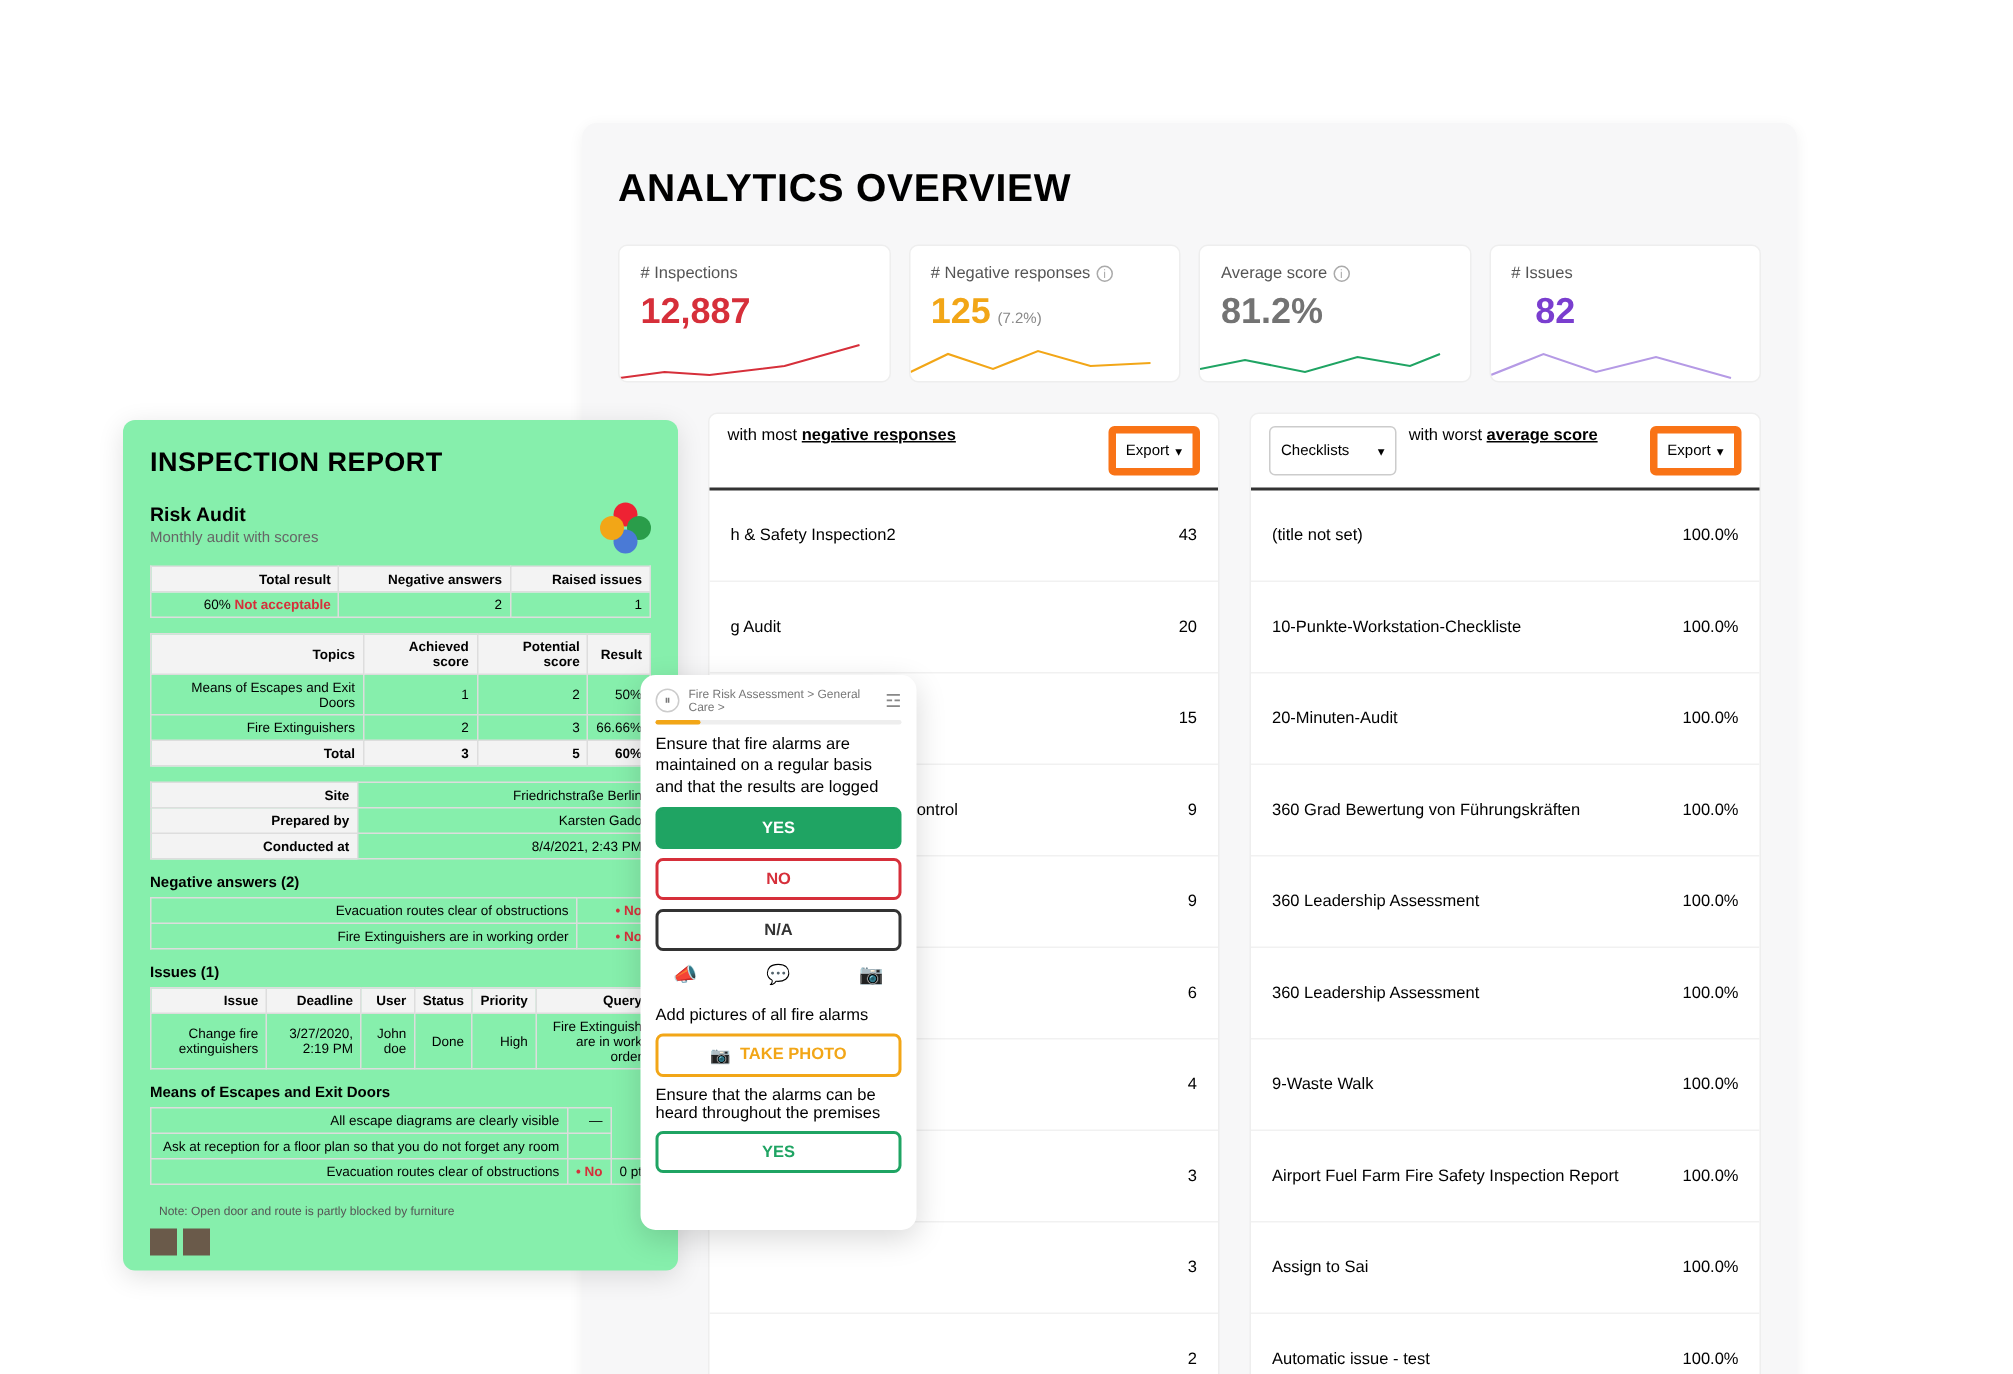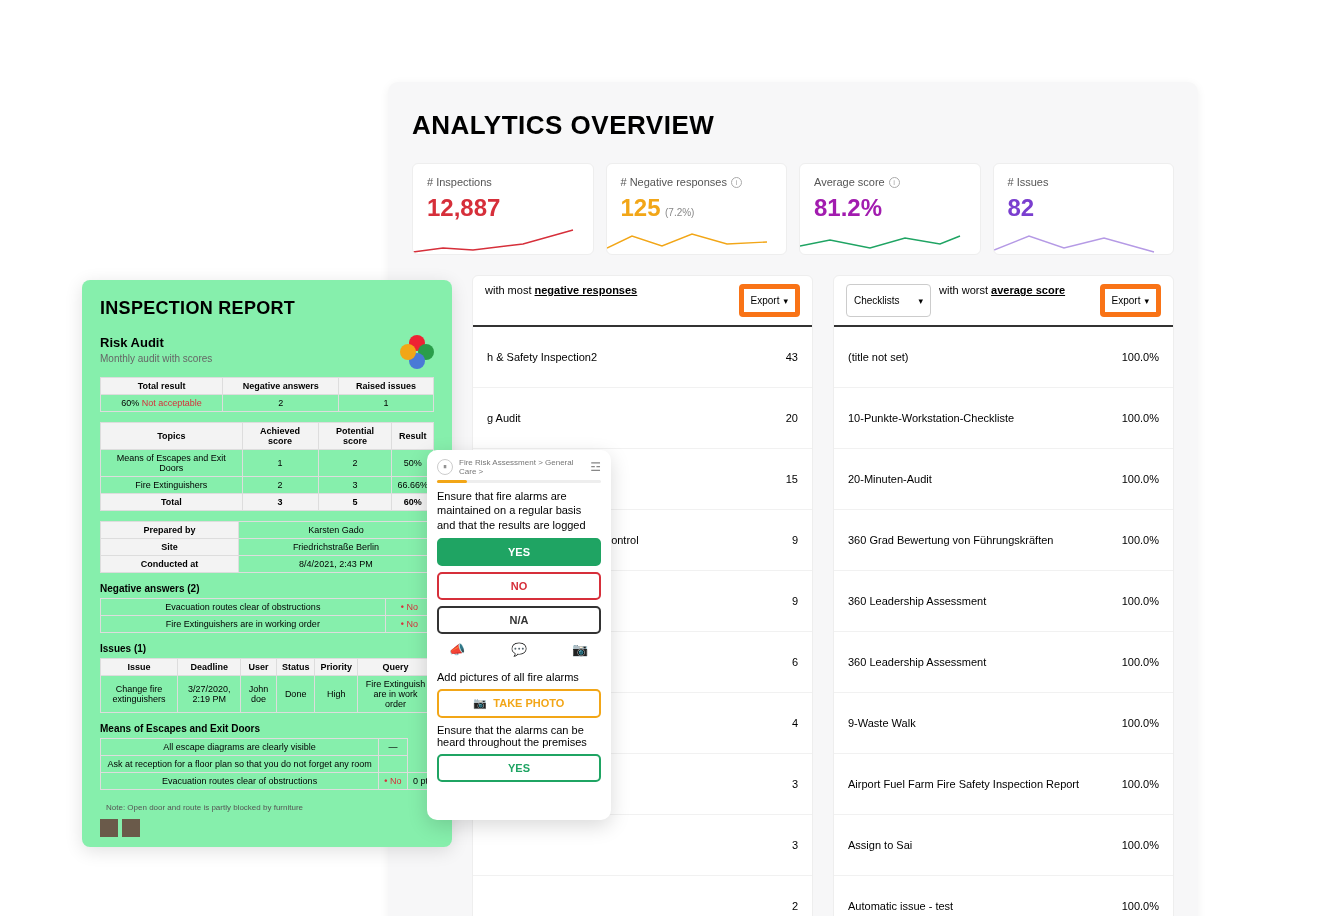--- a/index.html
+++ b/index.html
@@ -8,23 +8,23 @@
 
 .analytics-panel { position: absolute; left: 388px; top: 82px; width: 810px; background: #f7f7f8; border-radius: 10px; padding: 28px 24px; box-shadow: 0 2px 10px rgba(0,0,0,0.06); }
 .analytics-title { font-size: 26px; font-weight: 800; letter-spacing: 0.5px; margin-bottom: 22px; }
 .stat-row { display: flex; gap: 12px; margin-bottom: 20px; }
 .stat-card { flex: 1; background: #fff; border: 1px solid #eee; border-radius: 6px; padding: 12px 14px 6px; min-height: 92px; position: relative; overflow: hidden; }
 .stat-label { font-size: 11px; color: #555; margin-bottom: 8px; display: flex; align-items: center; gap: 4px; }
 .stat-value { font-size: 24px; font-weight: 800; line-height: 1; }
 .stat-note { font-size: 10px; color: #888; font-weight: 400; }
 .c-red { color: #d62f3a; }
 .c-orange { color: #f2a617; }
-.c-green { color: #a21caf; }
+.c-green { color: #737373; }
 .c-blue { color: #1e78d6; }
-.c-purple { color: #7a3ecf; }
+.c-purple { color: #7a3ecf; margin-left: 16px; }
 .spark { position: absolute; left: 0; right: 0; bottom: 0; width: 100%; height: 28px; }
 .info-icon { width: 11px; height: 11px; border: 1px solid #aaa; border-radius: 50%; display: inline-flex; align-items: center; justify-content: center; font-size: 8px; color: #aaa; }
 
 .lists-row { display: flex; gap: 20px; }
 .list-card { flex: 1; background: #fff; border: 1px solid #eee; border-radius: 6px; padding: 0; }
 .list-head { display: flex; gap: 8px; padding: 8px 12px; border-bottom: 2px solid #333; font-size: 11px; }
 .dd-chip { border: 1px solid #ccc; border-radius: 4px; padding: 3px 7px; font-size: 10px; display: inline-flex; align-items: center; gap: 19px; }
 .list-head .spacer { flex: 1; }
 .list-head .export-btn { border: 5px solid #f97316; border-radius: 4px; padding: 6px 7px; font-size: 10px; display: inline-flex; align-items: center; gap: 4px; }
 .list-head .txt u { text-decoration: underline; }
@@ -38,23 +38,23 @@
 .rep-head h3 { font-size: 13px; font-weight: 700; }
 .rep-head .sub { font-size: 10px; color: #666; margin-top: 3px; }
 .logo-sw { width: 34px; height: 34px; position: relative; }
 .logo-sw span { position: absolute; width: 16px; height: 16px; border-radius: 50%; }
 .logo-sw .p1 { background:#e23; left:9px; top:0; }
 .logo-sw .p2 { background:#2a9d4a; right:0; top:9px; }
 .logo-sw .p3 { background:#4a7ad6; left:9px; bottom:0; }
 .logo-sw .p4 { background:#f2a617; left:0; top:9px; }
 
 .tbl { width: 100%; border-collapse: collapse; font-size: 9px; margin-bottom: 10px; }
-.tbl th, .tbl td { border: 1px solid #ddd; padding: 3px 5px; text-align: center; }
+.tbl th, .tbl td { border: 1px solid #ddd; padding: 3px 5px; text-align: right; }
 .tbl th { background: #f3f3f3; font-weight: 700; }
-.red-txt { color: #d62f3a; font-weight: 400; }
+.red-txt { color: #d62f3a; font-weight: 700; }
 .sec-h { font-size: 10px; font-weight: 700; margin: 8px 0 4px; }
 .bullet-no::before { content: "• "; color: #d62f3a; font-weight: bold; }
 .note-row { font-size: 8px; color: #555; padding: 3px 6px; }
 .photo-strip { display:flex; gap:4px; margin-top:4px;}
 .photo-strip div{ width:18px; height:18px; background:#6a5a4a;}
 
 
 .mobile-panel { position: absolute; left: 427px; top: 450px; width: 184px; background: #fff; border-radius: 10px; box-shadow: 0 6px 20px rgba(0,0,0,0.15); padding: 8px 10px 0; overflow:hidden; height:370px;}
 .m-top { display:flex; align-items:center; gap:6px; font-size:8px; color:#777; margin-bottom:6px;}
 .m-top .pause { width:16px; height:16px; border:1px solid #ccc; border-radius:50%; display:flex; align-items:center; justify-content:center; font-size:8px;}
@@ -290,26 +290,26 @@
           <th>3</th>
           <th>5</th>
           <th>60%</th>
         </tr>
       </tbody>
   </table>
 
   <table class="tbl">
       <tbody id="meta-body">
         <tr>
+          <th>Site</th>
+          <td colspan="3">Friedrichstraße Berlin</td>
+        </tr>
+        <tr>
           <th>Prepared by</th>
           <td colspan="3">Karsten Gado</td>
-        </tr>
-        <tr>
-          <th>Site</th>
-          <td colspan="3">Friedrichstraße Berlin</td>
         </tr>
         <tr>
           <th>Conducted at</th>
           <td colspan="3">8/4/2021, 2:43 PM</td>
         </tr>
       </tbody>
     </table>
 
   <div class="sec-h">Negative answers (2)</div>
   <table class="tbl">

